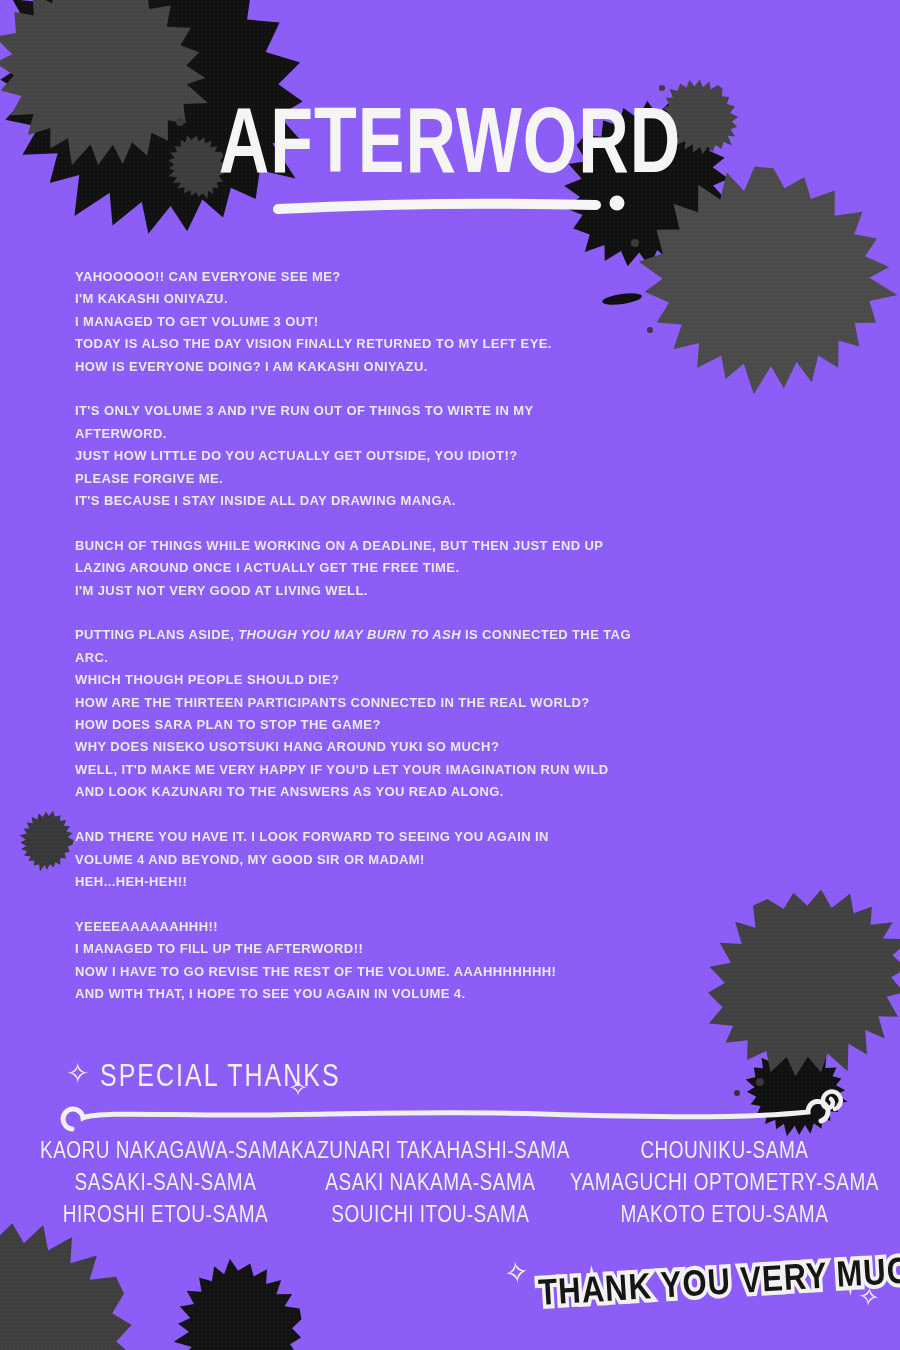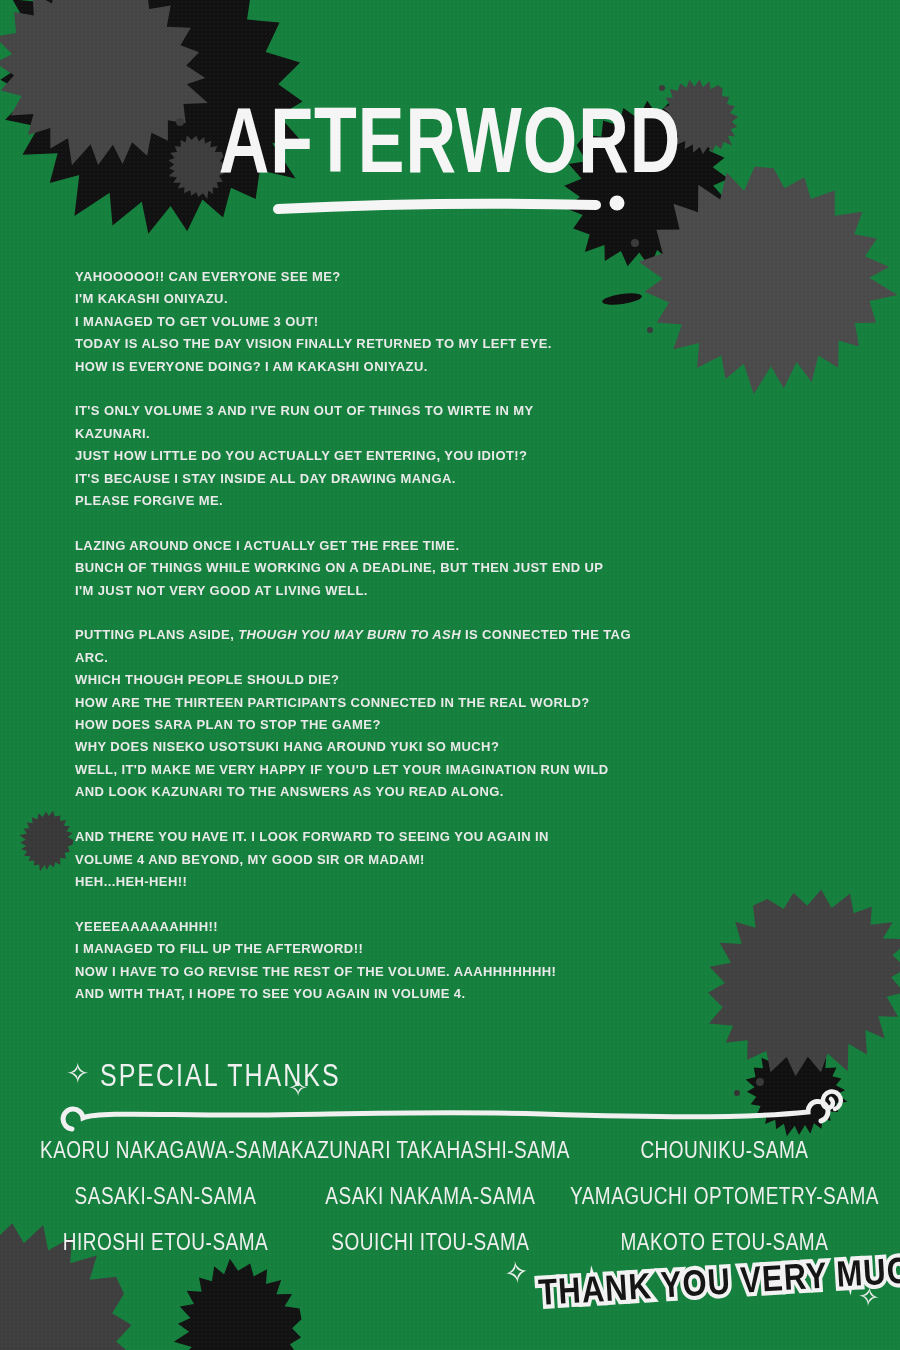--- a/index.html
+++ b/index.html
@@ -1,18 +1,18 @@
 <!DOCTYPE html>
 <html><head>
 <meta charset="utf-8">
 <style>
   html,body{margin:0;padding:0;background:#151515;}
   .page{
     position:relative;width:900px;height:1350px;overflow:hidden;
-    background:#15803d;
+    background:#8b5cf6;
     font-family:"Liberation Sans","DejaVu Sans",sans-serif;
     color:#ededed;
   }
   
   .page::after{
     content:"";position:absolute;inset:0;z-index:5;pointer-events:none;
     background-image:radial-gradient(#ffffff 0.8px, transparent 0.8px);
     background-size:4px 4px;opacity:0.025;
   }
   .splat-layer{position:absolute;top:0;left:0;z-index:0;}
@@ -43,21 +43,21 @@
   .sparkle{position:absolute;color:#f0f0f0;line-height:1;z-index:2;}
   .sp-st-left{top:1060px;left:66px;font-size:28px;}
   .sp-st-right{top:1076px;left:288px;font-size:24px;}
   .sp-ty-left{top:1258px;left:504px;font-size:30px;transform:rotate(-8deg);}
   .sp-ty-right{top:1284px;left:858px;font-size:26px;transform:rotate(6deg);}
 
   .thanks-divider{position:absolute;top:1085px;left:42px;}
 
   .st-grid{
     position:absolute;top:1136px;left:40px;width:820px;
-    display:grid;grid-template-columns:1fr 1fr 1fr;row-gap:14px;
+    display:grid;grid-template-columns:1fr 1fr 1fr;row-gap:0;
   }
   .st-name{
     text-align:center;font-size:19px;font-weight:400;letter-spacing:0.5px;
     color:#efefef;transform:scaleY(1.28);transform-origin:center top;
     white-space:nowrap;height:32px;
   }
   .ty-wrap{
     position:absolute;top:1262px;left:538px;width:330px;text-align:center;
     transform:rotate(-3.5deg);
   }
@@ -115,29 +115,29 @@
       <div class="para">
         <div class="line">YAHOOOOO!! CAN EVERYONE SEE ME?</div>
         <div class="line">I'M KAKASHI ONIYAZU.</div>
         <div class="line">I MANAGED TO GET VOLUME 3 OUT!</div>
         <div class="line">TODAY IS ALSO THE DAY VISION FINALLY RETURNED TO MY LEFT EYE.</div>
         <div class="line">HOW IS EVERYONE DOING? I AM KAKASHI ONIYAZU.</div>
       </div>
 
       <div class="para">
         <div class="line">IT'S ONLY VOLUME 3 AND I'VE RUN OUT OF THINGS TO WIRTE IN MY</div>
-        <div class="line">KAZUNARI.</div>
-        <div class="line">JUST HOW LITTLE DO YOU ACTUALLY GET ENTERING, YOU IDIOT!?</div>
+        <div class="line">AFTERWORD.</div>
+        <div class="line">JUST HOW LITTLE DO YOU ACTUALLY GET OUTSIDE, YOU IDIOT!?</div>
+        <div class="line">PLEASE FORGIVE ME.</div>
         <div class="line">IT'S BECAUSE I STAY INSIDE ALL DAY DRAWING MANGA.</div>
-        <div class="line">PLEASE FORGIVE ME.</div>
       </div>
 
       <div class="para">
+        <div class="line">BUNCH OF THINGS WHILE WORKING ON A DEADLINE, BUT THEN JUST END UP</div>
         <div class="line">LAZING AROUND ONCE I ACTUALLY GET THE FREE TIME.</div>
-        <div class="line">BUNCH OF THINGS WHILE WORKING ON A DEADLINE, BUT THEN JUST END UP</div>
         <div class="line">I'M JUST NOT VERY GOOD AT LIVING WELL.</div>
       </div>
 
       <div class="para">
         <div class="line"><span>PUTTING PLANS ASIDE, </span><span class="book-title">THOUGH YOU MAY BURN TO ASH</span><span> IS CONNECTED THE TAG</span></div>
         <div class="line">ARC.</div>
         <div class="line">WHICH THOUGH PEOPLE SHOULD DIE?</div>
         <div class="line">HOW ARE THE THIRTEEN PARTICIPANTS CONNECTED IN THE REAL WORLD?</div>
         <div class="line">HOW DOES SARA PLAN TO STOP THE GAME?</div>
         <div class="line">WHY DOES NISEKO USOTSUKI HANG AROUND YUKI SO MUCH?</div>

